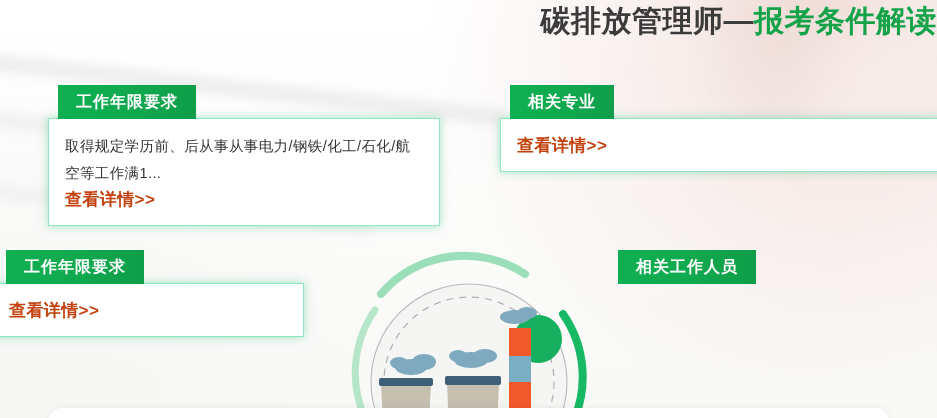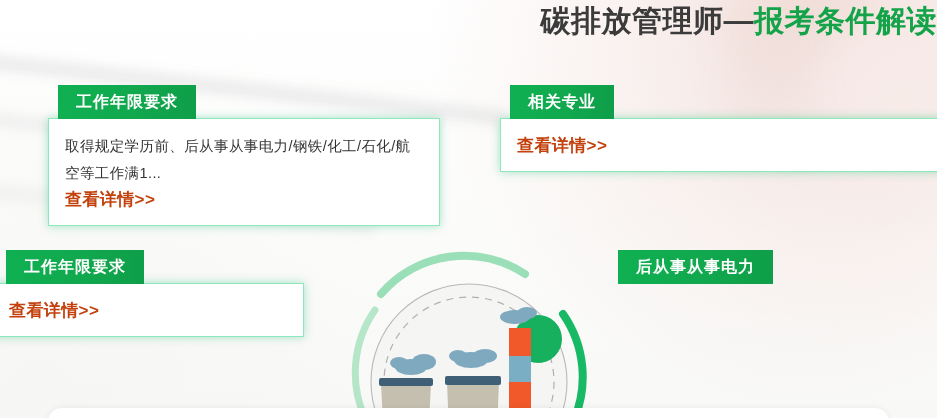--- a/index.html
+++ b/index.html
@@ -231,16 +231,16 @@
   </div>
 
   <div class="card" id="card-diploma">
     <div class="card-tab">工作年限要求</div>
     <div class="card-body">
       <a class="more-link more-block">查看详情&gt;&gt;</a>
     </div>
   </div>
 
   <div class="card" id="card-worker">
-    <div class="card-tab">后从事从事电力</div>
+    <div class="card-tab">相关工作人员</div>
   </div>
 
 </div>
 
 </body></html>

